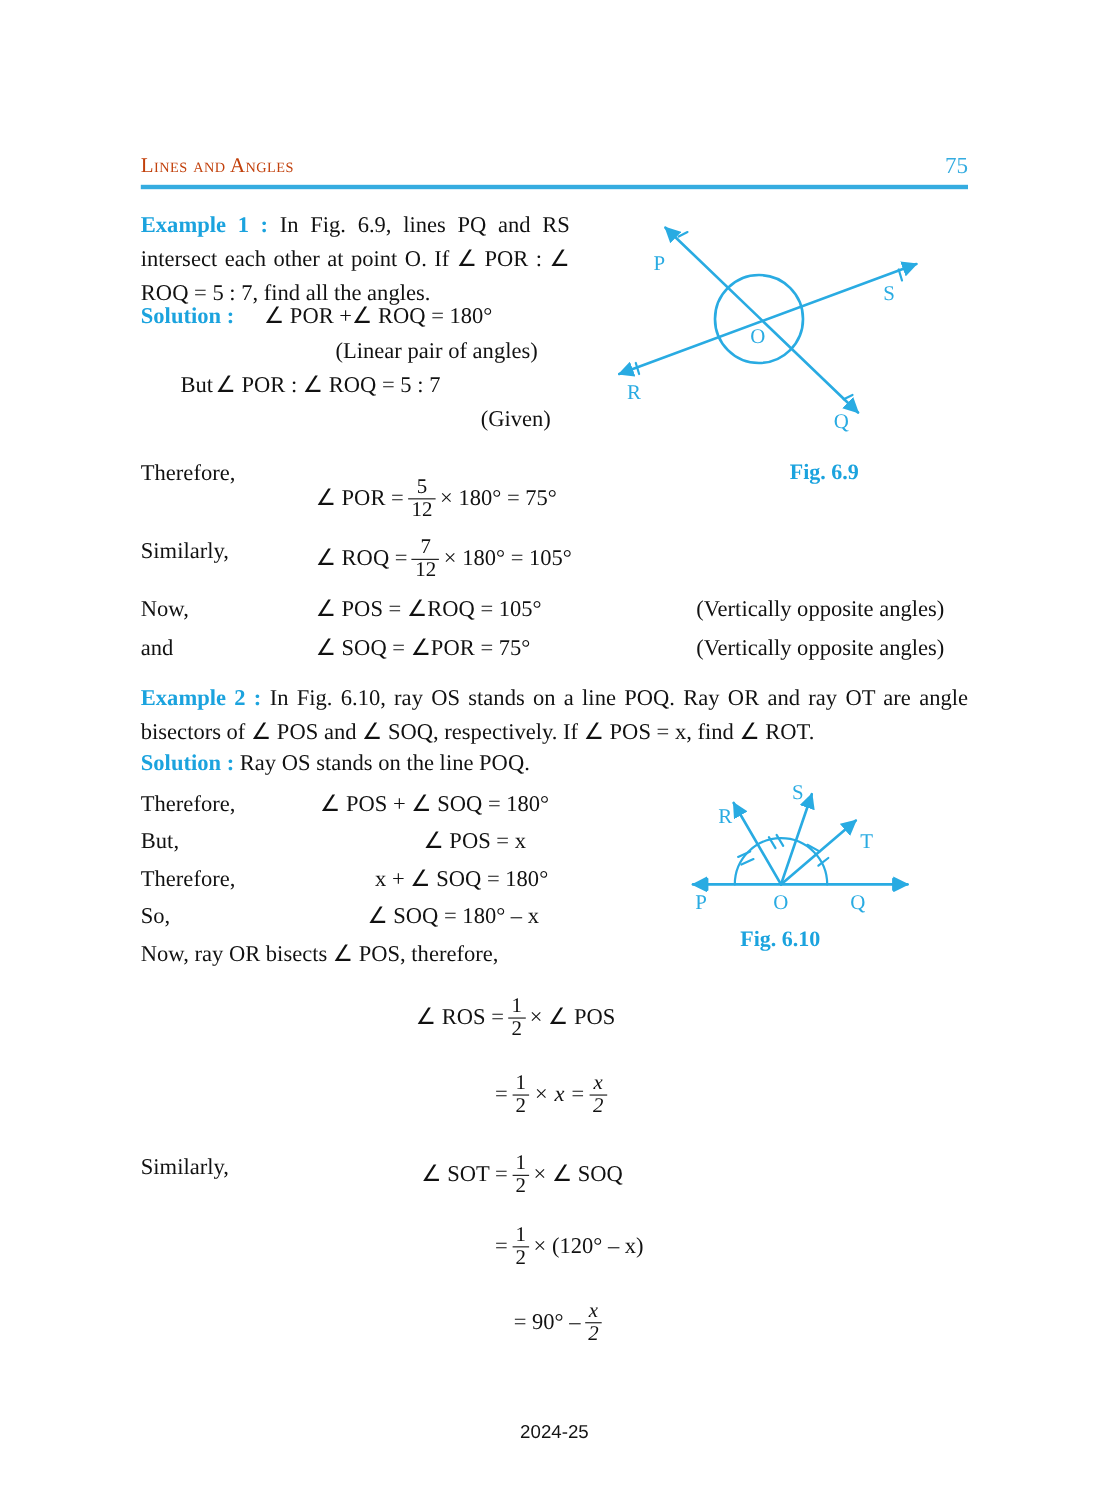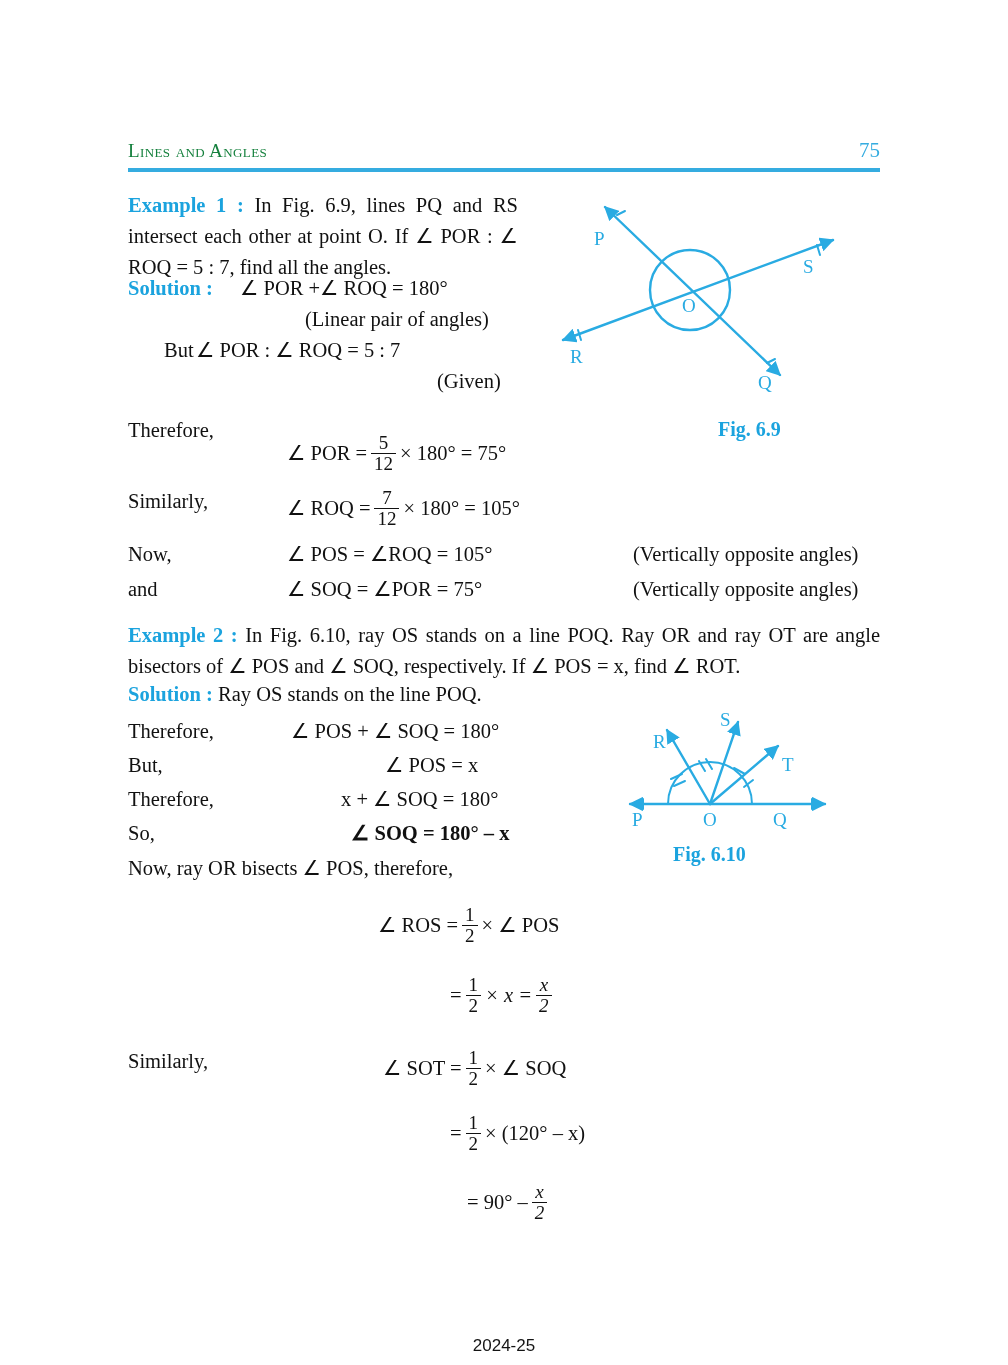--- a/index.html
+++ b/index.html
@@ -33,21 +33,21 @@
     height: 26px;
   }
   .runhead-title {
     position: absolute;
     left: 0;
     top: 0;
     font-family: "Liberation Serif", serif;
     font-variant: small-caps;
     font-size: 19px;
     letter-spacing: 0.4px;
-    color: #15803d;
+    color: #c2410c;
     white-space: nowrap;
   }
   .runhead-page {
     position: absolute;
     right: 0;
     top: -2px;
     font-size: 21px;
     color: #35ACE0;
     font-family: "Liberation Serif", serif;
   }
@@ -121,21 +121,20 @@
   
   .footer {
     position: absolute;
     left: 0;
     top: 1292px;
     width: 1008px;
     text-align: center;
     font-family: "Liberation Sans", sans-serif;
     font-size: 17px;
     color: #141414;
-    margin-top: 44px;
   }
 </style>
 </head>
 <body>
 
 <div class="page">
 
   <div class="runhead">
     <span class="runhead-title">Lines and Angles</span>
     <span class="runhead-page">75</span>
@@ -214,21 +213,21 @@
   <div class="txt" style="left:128px; top:718px;">Therefore,</div>
   <div class="txt" style="left:291px; top:718px;">∠ POS + ∠ SOQ = 180°</div>
 
   <div class="txt" style="left:128px; top:752px;">But,</div>
   <div class="txt" style="left:385px; top:752px;">∠ POS = x</div>
 
   <div class="txt" style="left:128px; top:786px;">Therefore,</div>
   <div class="txt" style="left:341px; top:786px;">x + ∠ SOQ = 180°</div>
 
   <div class="txt" style="left:128px; top:820px;">So,</div>
-  <div class="txt" style="left:351px; top:820px;font-weight:bold;">∠ SOQ = 180° – x</div>
+  <div class="txt" style="left:334px; top:820px;">∠ SOQ = 180° – x</div>
 
   <div class="txt" style="left:128px; top:855px;">Now, ray OR bisects ∠ POS, therefore,</div>
 
   <div class="txt" style="left:378px; top:905px;">
     <span>∠ ROS =</span><span class="frac"><span class="num">1</span><span class="den">2</span></span><span>× ∠ POS</span>
   </div>
 
   <div class="txt" style="left:450px; top:975px;">
     <span>=</span><span class="frac"><span class="num">1</span><span class="den">2</span></span><span class="ital">× x =</span><span class="frac ital"><span class="num">x</span><span class="den">2</span></span>
   </div>

